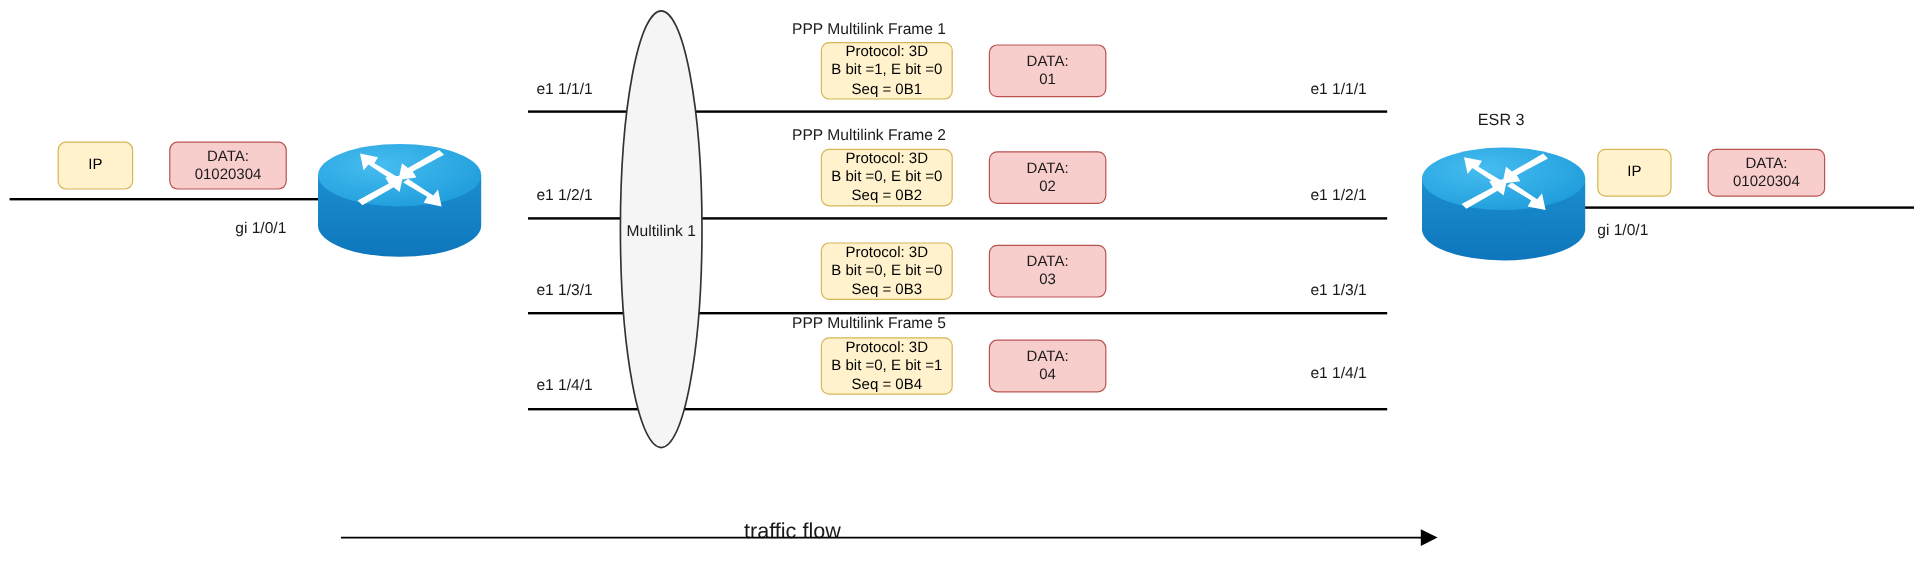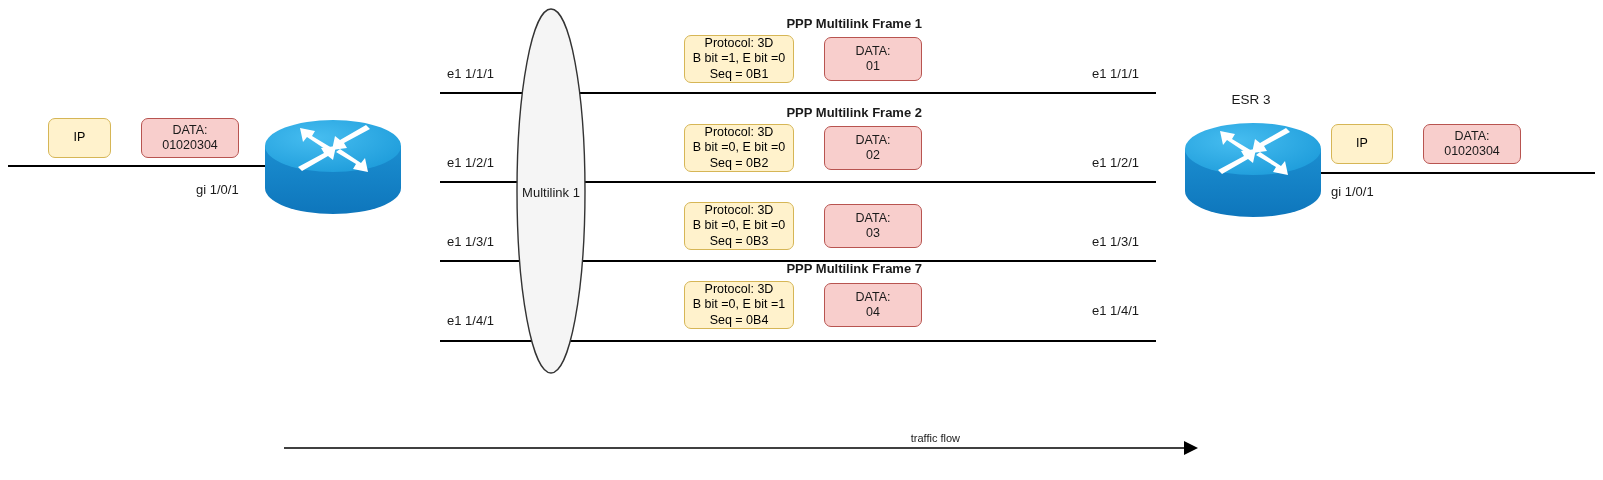--- a/index.html
+++ b/index.html
@@ -71,31 +71,30 @@
   .multilink-label {
     z-index: 4;
     font-size: 13px;
     text-align: center;
     white-space: nowrap;
   }
 
   
   .flow svg { display: block; }
   .flow-label {
-    font-size: 11px;
-    text-align: right;
+    font-size: 18px;
+    text-align: left;
     white-space: nowrap;
   }
 
   
   .frame-title {
     font-size: 13px;
-    text-align: right;
-    white-space: nowrap;
-    font-weight: bold;
+    text-align: left;
+    white-space: nowrap;
   }
   
   .device-title {
     font-size: 13.5px;
     text-align: center;
     white-space: nowrap;
   }
 </style>
 </head>
 <body>
@@ -180,21 +179,21 @@
   <div class="abs lbl" style="left:1092px; top:234px;">e1 1/3/1</div>
   <div class="abs box box-yellow" style="left:684px; top:202px; width:110px; height:48px;">Protocol: 3D
 B bit =0, E bit =0
 Seq = 0B3</div>
   <div class="abs box box-pink" style="left:792px; top:204px; width:98px; height:44px;">DATA:
 03</div>
 
   <div class="abs hline" style="left:440px; top:340px; width:716px;"></div>
   <div class="abs lbl" style="left:447px; top:313px;">e1 1/4/1</div>
   <div class="abs lbl" style="left:1092px; top:303px;">e1 1/4/1</div>
-  <div class="abs frame-title" style="left:660px; top:261px; width:262px;">PPP Multilink Frame 7</div>
+  <div class="abs frame-title" style="left:660px; top:261px; width:262px;">PPP Multilink Frame 5</div>
   <div class="abs box box-yellow" style="left:684px; top:281px; width:110px; height:48px;">Protocol: 3D
 B bit =0, E bit =1
 Seq = 0B4</div>
   <div class="abs box box-pink" style="left:792px; top:283px; width:98px; height:44px;">DATA:
 04</div>
 
   <div class="abs device-title" style="left:1186px; top:92px; width:130px;">ESR 3</div>
 
   <div class="abs router" style="left:1182px; top:115px;">
     <svg width="142" height="110" viewBox="0 0 142 110" xmlns="http://www.w3.org/2000/svg">

